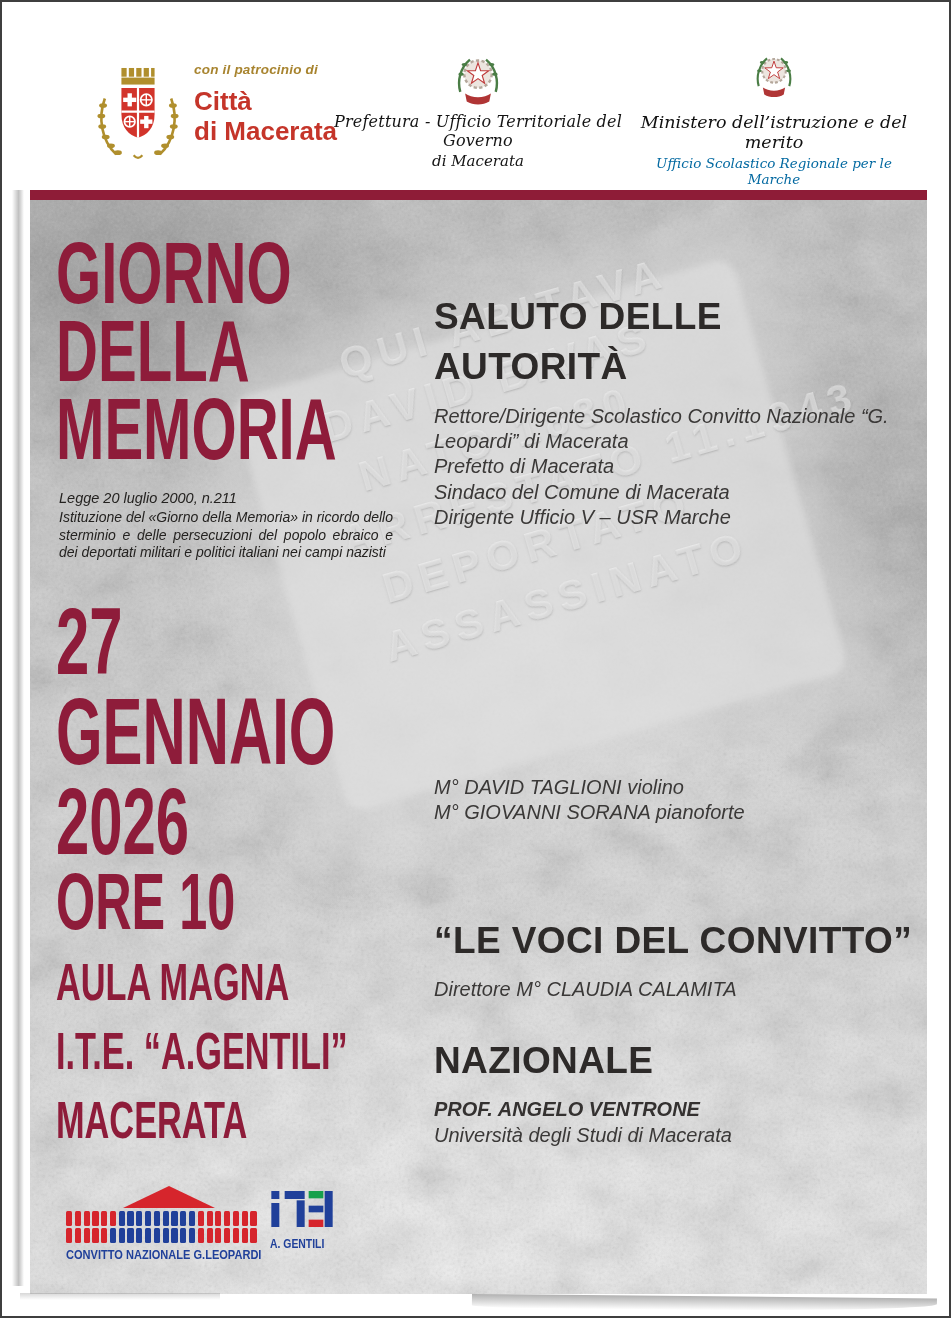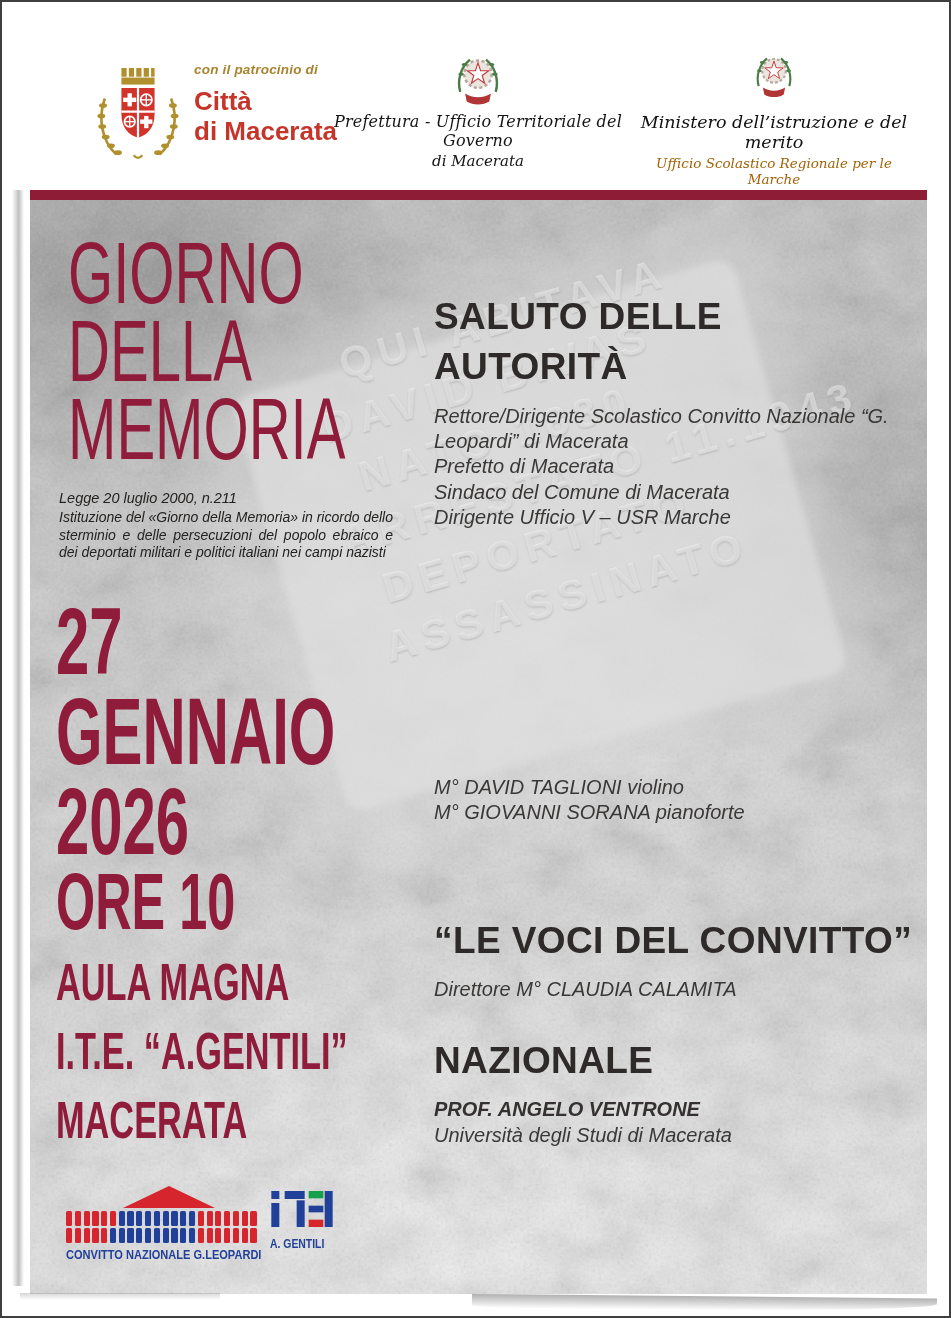--- a/index.html
+++ b/index.html
@@ -18,21 +18,21 @@
   .city-text{position:absolute;left:104px;top:12px;}
   .patronage{font-style:italic;font-weight:700;color:#a8842f;font-size:13.5px;letter-spacing:.2px;}
   .city-name{margin-top:9px;color:#c5352a;font-weight:700;font-size:26px;line-height:1.16;}
   .prefettura{left:328px;top:48px;width:296px;text-align:center;}
   .prefettura svg{display:block;margin:0 auto;}
   .script1{font-family:"DejaVu Serif",serif;font-style:italic;font-size:16px;color:#141414;margin-top:4px;letter-spacing:.2px;}
   .script2{font-family:"DejaVu Serif",serif;font-style:italic;font-size:15px;color:#141414;margin-top:2px;}
   .ministero{left:632px;top:48px;width:280px;text-align:center;}
   .ministero svg{display:block;margin:0 auto;}
   .min1{font-family:"DejaVu Serif",serif;font-style:italic;font-size:17.5px;color:#101010;margin-top:12px;}
-  .min2{font-family:"DejaVu Serif",serif;font-style:italic;font-size:13.5px;color:#a16207;margin-top:3px;}
+  .min2{font-family:"DejaVu Serif",serif;font-style:italic;font-size:13.5px;color:#0369a1;margin-top:3px;}
   .min3{font-size:12.5px;color:#1c1c1c;margin-top:4px;letter-spacing:.3px;}
 
   .red-bar{position:absolute;top:188px;left:28px;width:897px;height:10px;background:#8e1c37;}
 
   
   .photo{position:absolute;top:198px;left:28px;width:897px;height:1094px;overflow:hidden;
     background:
       radial-gradient(ellipse 420px 300px at 12% 8%,rgba(110,110,110,.55),rgba(0,0,0,0) 70%),
       radial-gradient(ellipse 500px 380px at 96% 30%,rgba(125,125,125,.45),rgba(0,0,0,0) 70%),
       radial-gradient(ellipse 520px 420px at 58% 42%,rgba(228,228,228,.9),rgba(0,0,0,0) 75%),
@@ -43,21 +43,21 @@
   .engrave{position:absolute;left:258px;top:150px;transform:rotate(-16deg);transform-origin:0 0;}
   .engrave div{font-weight:700;font-size:42px;letter-spacing:7px;line-height:57px;color:rgba(255,255,255,.5);text-shadow:0 1px 2px rgba(110,110,110,.35);filter:blur(.7px);white-space:nowrap;}
   .eg0{margin-left:46px}.eg1{margin-left:12px}.eg2{margin-left:34px}.eg3{margin-left:0}.eg4{margin-left:26px}.eg5{margin-left:12px}
 
   .cond{transform:scaleX(.66);transform-origin:0 50%;white-space:nowrap;}
   .cond63{transform:scaleX(.63);transform-origin:0 50%;white-space:nowrap;}
   .cond85{transform:scaleX(.85);transform-origin:0 50%;white-space:nowrap;}
   .cond80{transform:scaleX(.8);transform-origin:0 50%;white-space:nowrap;}
 
   
-  .title{position:absolute;left:26px;top:34px;color:#8e1c3a;font-weight:400;font-size:88px;line-height:78px;margin-left:12px;}
+  .title{position:absolute;left:26px;top:34px;color:#8e1c3a;font-weight:700;font-size:88px;line-height:78px;}
   .law{position:absolute;left:29px;top:290px;width:334px;color:#242220;}
   .law-ref{font-style:italic;font-size:14.5px;margin-bottom:3px;}
   .law-body{font-style:italic;font-size:14px;line-height:1.26;text-align:justify;}
   .date{position:absolute;left:26px;top:396px;color:#8e1c3a;font-weight:700;font-size:95px;line-height:90px;}
   .time{position:absolute;left:26px;top:660px;color:#8e1c3a;font-weight:700;font-size:80px;line-height:84px;}
   .venue{position:absolute;left:26px;top:748px;color:#8e1c3a;font-weight:700;font-size:52px;line-height:69px;}
 
   
   .sec{position:absolute;left:404px;width:484px;}
   .sec-h{color:#2d2a29;font-weight:700;font-size:37px;line-height:1.36;letter-spacing:.4px;}

